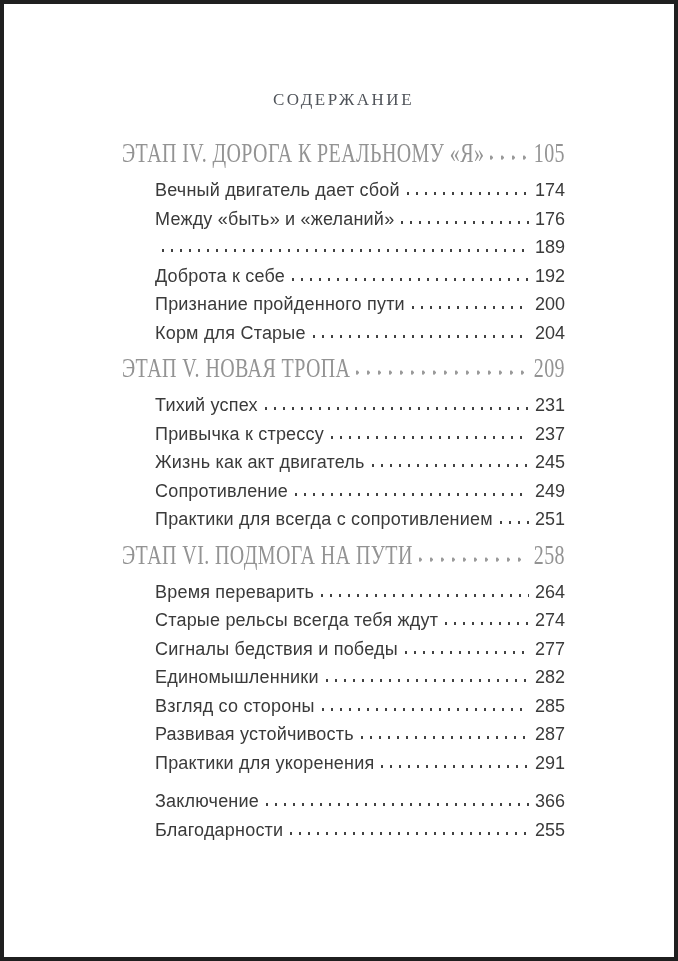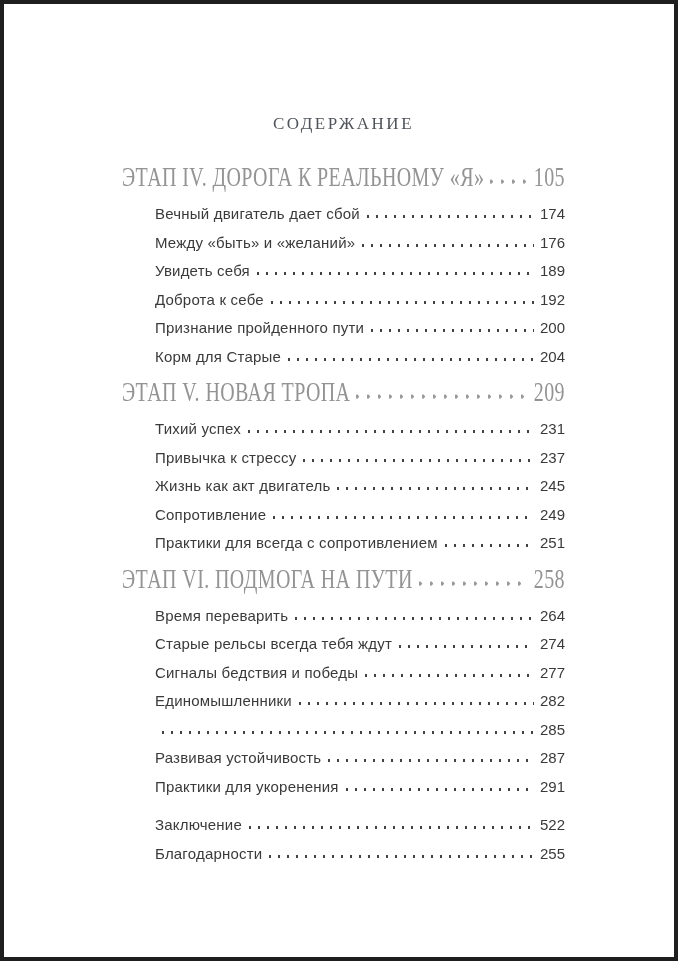--- a/index.html
+++ b/index.html
@@ -12,21 +12,21 @@
     position: relative;
     width: 678px;
     height: 961px;
     box-sizing: border-box;
     background: #ffffff;
     border: 4px solid #1f1f1f;
     overflow: hidden;
   }
   .content {
     box-sizing: border-box;
-    padding-top: 108px;
+    padding-top: 84px;
     padding-left: 118px;
     width: 565px; 
   }
   .title {
     margin: 0;
     width: 443px;
     text-align: center;
     font-family: "Liberation Serif", "DejaVu Serif", serif;
     font-size: 17px;
     line-height: 24px;
@@ -54,21 +54,21 @@
   .h-label { flex: 0 0 auto; }
   .h-page  { flex: 0 0 auto; }
   .toc-items { margin-top: 6px; }
   .toc-row {
     display: flex;
     align-items: baseline;
     box-sizing: border-box;
     width: 443px;
     padding-left: 33px;
     height: 28.5px;
-    font-size: 15px;
+    font-size: 18px;
     line-height: 28.5px;
     white-space: nowrap;
     color: #3a3a3a;
   }
   .row-label { flex: 0 0 auto; letter-spacing: 0.2px; }
   .row-page  { flex: 0 0 auto; }
   .leader {
     flex: 1 1 auto;
     min-width: 12px;
     height: 5px;
@@ -106,21 +106,20 @@
     <span class="row-page">174</span>
   </div>
 
   <div class="toc-row">
     <span class="row-label">Между «быть» и «желаний»</span>
     <span class="leader"></span>
     <span class="row-page">176</span>
   </div>
 
   <div class="toc-row">
-    <span class="row-label">Увидеть себя</span>
     <span class="leader"></span>
     <span class="row-page">189</span>
   </div>
 
   <div class="toc-row">
     <span class="row-label">Доброта к себе</span>
     <span class="leader"></span>
     <span class="row-page">192</span>
   </div>
 
@@ -203,20 +202,21 @@
     <span class="row-page">277</span>
   </div>
 
   <div class="toc-row">
     <span class="row-label">Единомышленники</span>
     <span class="leader"></span>
     <span class="row-page">282</span>
   </div>
 
   <div class="toc-row">
+    <span class="row-label">Взгляд со стороны</span>
     <span class="leader"></span>
     <span class="row-page">285</span>
   </div>
 
   <div class="toc-row">
     <span class="row-label">Развивая устойчивость</span>
     <span class="leader"></span>
     <span class="row-page">287</span>
   </div>
 
@@ -225,21 +225,21 @@
     <span class="leader"></span>
     <span class="row-page">291</span>
   </div>
 </div>
   </section>
 </div>
     <div id="closing" class="toc-items closing">
   <div class="toc-row">
     <span class="row-label">Заключение</span>
     <span class="leader"></span>
-    <span class="row-page">522</span>
+    <span class="row-page">366</span>
   </div>
 
   <div class="toc-row">
     <span class="row-label">Благодарности</span>
     <span class="leader"></span>
     <span class="row-page">255</span>
   </div>
 </div>
   </div>
 </div>

